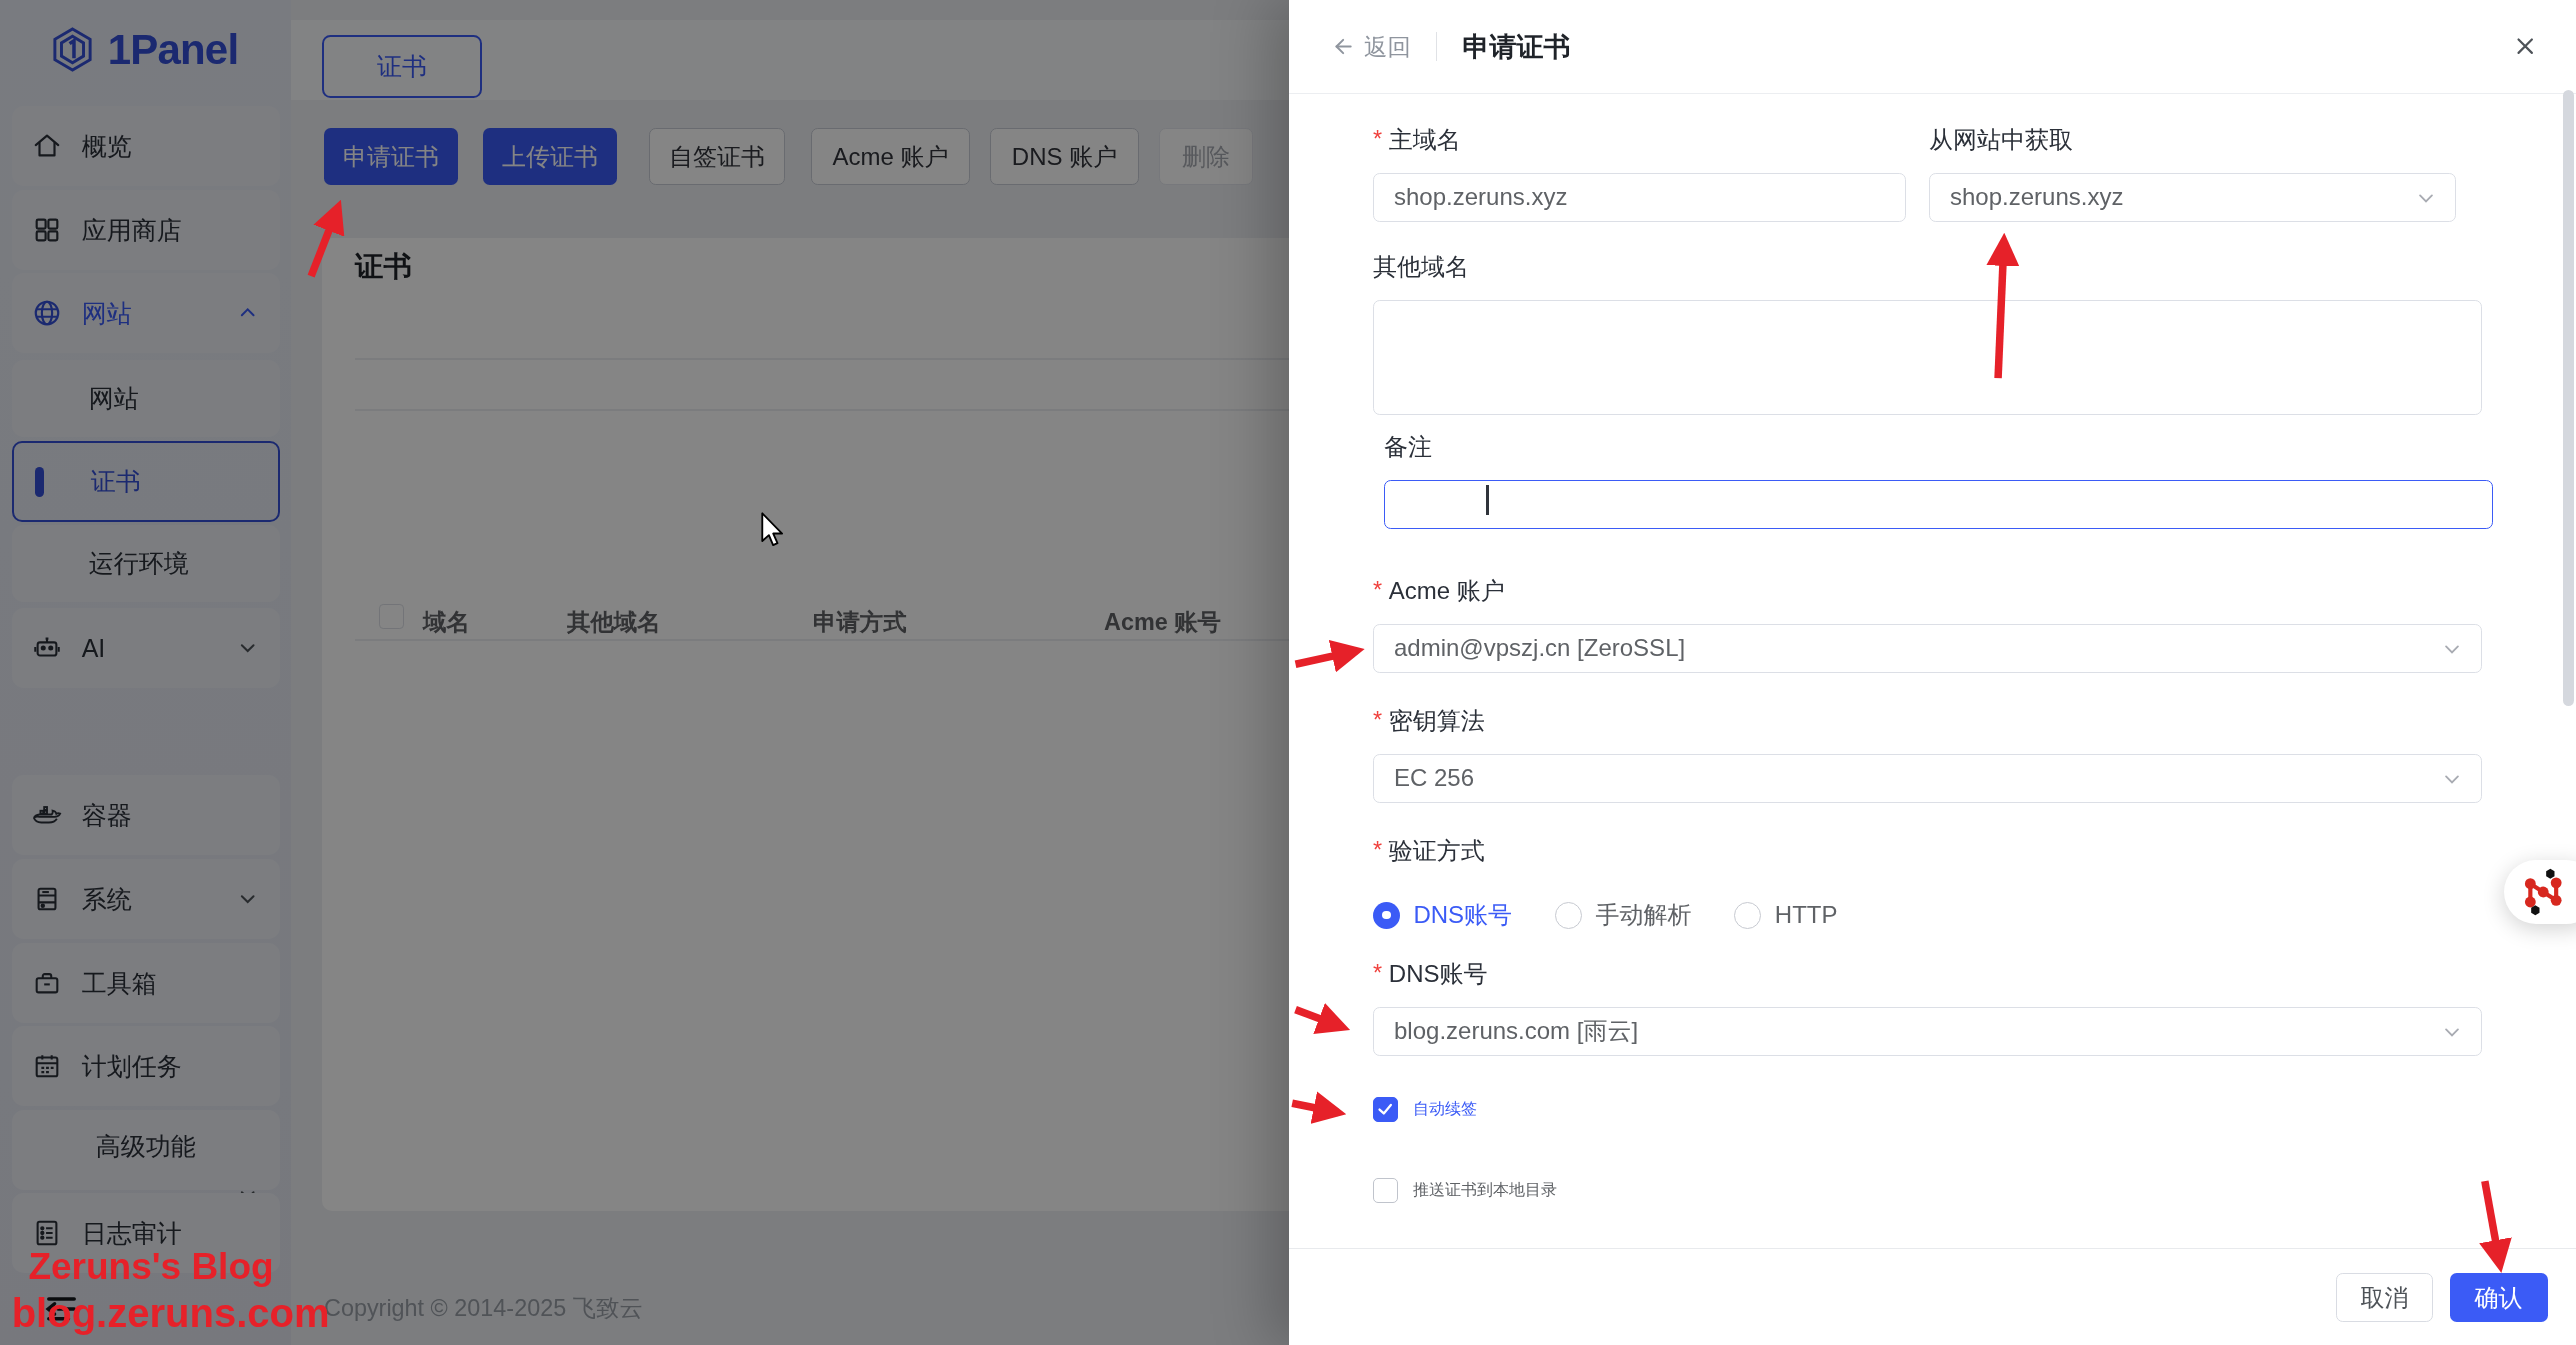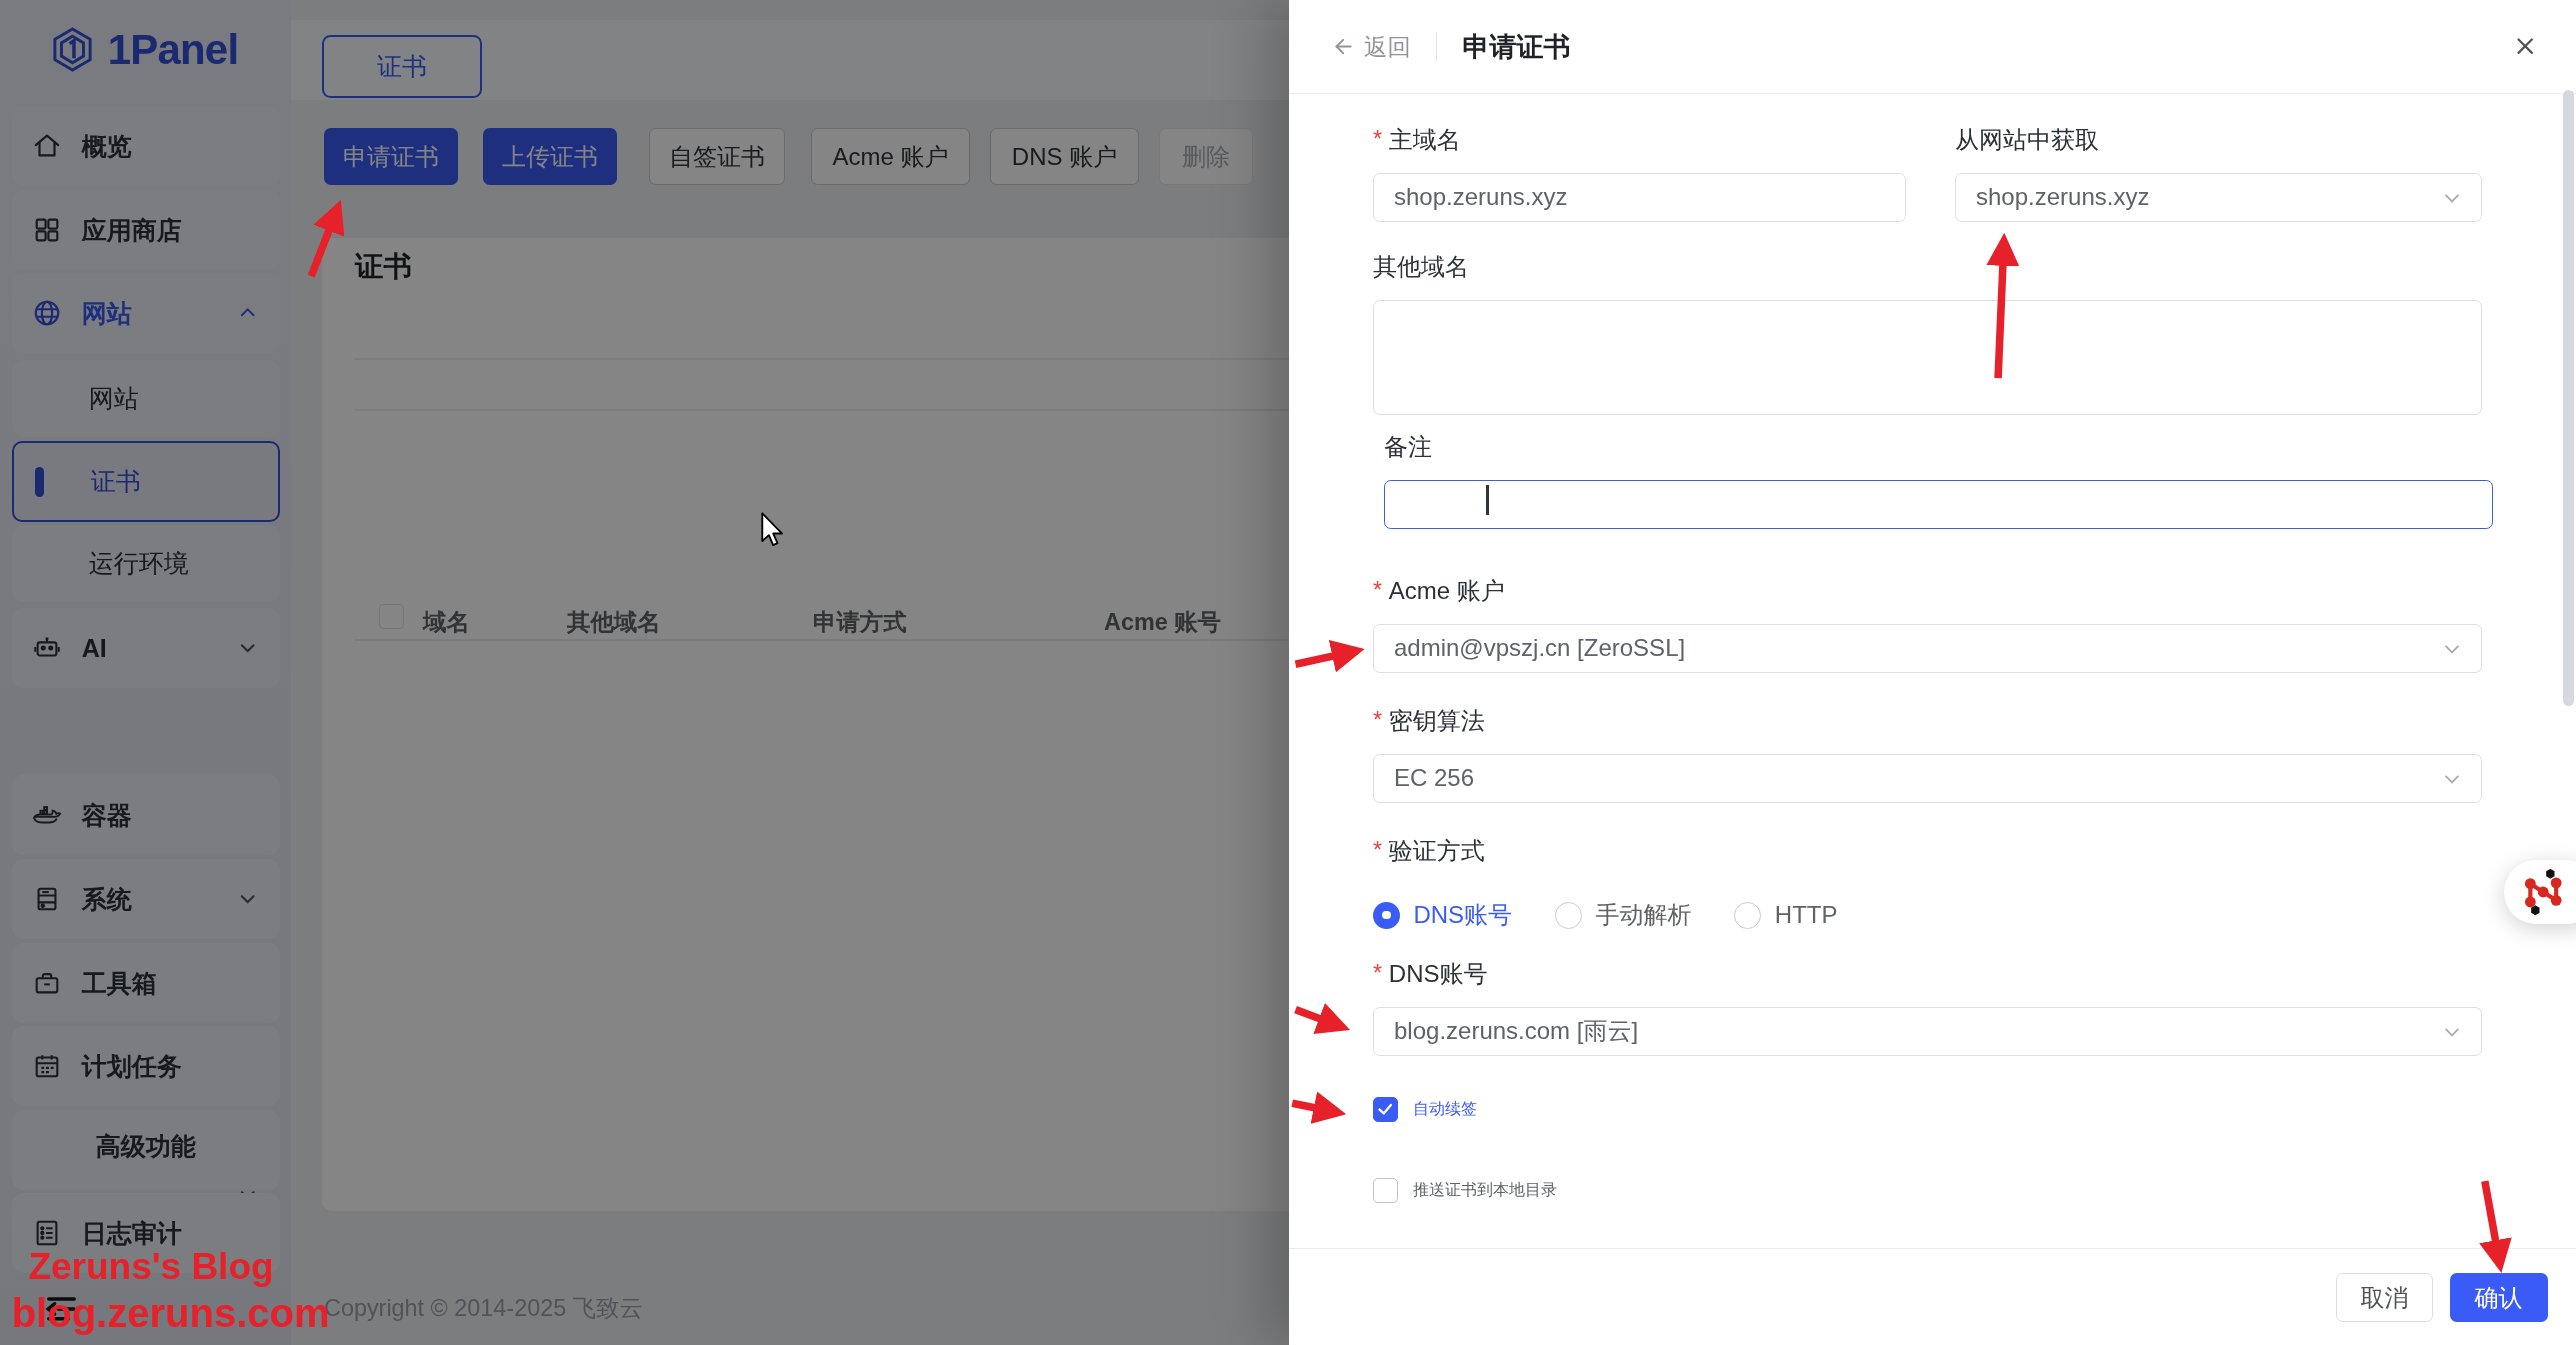--- a/index.html
+++ b/index.html
@@ -14,21 +14,21 @@
   *{box-sizing:border-box;margin:0;padding:0;font-family:"Liberation Sans","DejaVu Sans",sans-serif;}
   html,body{width:2576px;height:1346px;overflow:hidden;background:#fff;}
   .app{position:relative;width:2576px;height:1346px;overflow:hidden;}
 
   
   .sidebar{position:absolute;left:0;top:0;width:291px;height:1346px;
     background:linear-gradient(180deg,#e9ecf5 0%,#e4e7f0 100%);z-index:1;overflow:hidden;}
   .logo{position:absolute;left:0;top:0;width:291px;height:99px;display:flex;align-items:center;padding-left:49px;gap:11.7px;}
   .logo-text{font-size:42px;font-weight:800;color:var(--primary-dark);letter-spacing:-0.8px;}
   .s-item{position:absolute;left:11.7px;width:268px;height:80px;border-radius:11.7px;background:#edeff6;
-    display:flex;align-items:center;padding:0 20px;gap:20px;color:var(--label);font-size:25px;font-weight:bold;}
+    display:flex;align-items:center;padding:0 20px;gap:20px;color:var(--label);font-size:25px;}
   .s-item .chev{margin-left:auto;color:#4e5358;display:flex;}
   .s-item.active{color:var(--primary);}
   .s-item.active .chev{color:var(--primary);}
   .s-sub{position:absolute;left:11.7px;width:268px;border-radius:11.7px;background:#eef0f6;
     display:flex;align-items:center;padding:0 20px;color:var(--label);font-size:25px;}
   .s-sub .sub-label{margin-left:57px;}
   .s-sub.selected{background:transparent;border:2.5px solid var(--primary-dark);border-radius:10px;color:var(--primary-dark);}
   .sel-pill{width:8.4px;height:30px;border-radius:5px;background:var(--primary-dark);margin-left:1.7px;}
   .s-sub.selected .sub-label{margin-left:47px;}
   .collapse-btn{position:absolute;left:43px;top:1291px;color:#1c1f26;}
@@ -303,21 +303,21 @@
       </span>
     </header>
 
     <div class="fg" style="top:124px;width:533px;">
       <div class="f-label">
           <span class="req">*</span>
           <span>主域名</span>
         </div>
       <input class="f-input" value="shop.zeruns.xyz" style="">
     </div>
-    <div class="fg" style="left:666px;top:124px;width:527px;text-align:center;">
+    <div class="fg" style="left:640px;top:124px;width:527px;text-align:center;">
       <div class="f-label">
           <span>从网站中获取</span>
         </div>
       <div class="f-select">
         <span>shop.zeruns.xyz</span>
         <span class="chevd"><svg width="22" height="22" viewBox="0 0 26 26" fill="none" stroke="#a8abb2" stroke-width="2.2" stroke-linecap="round">
               <path d="M6 10 L13 17 L20 10"></path>
             </svg></span>
       </div>
     </div>

